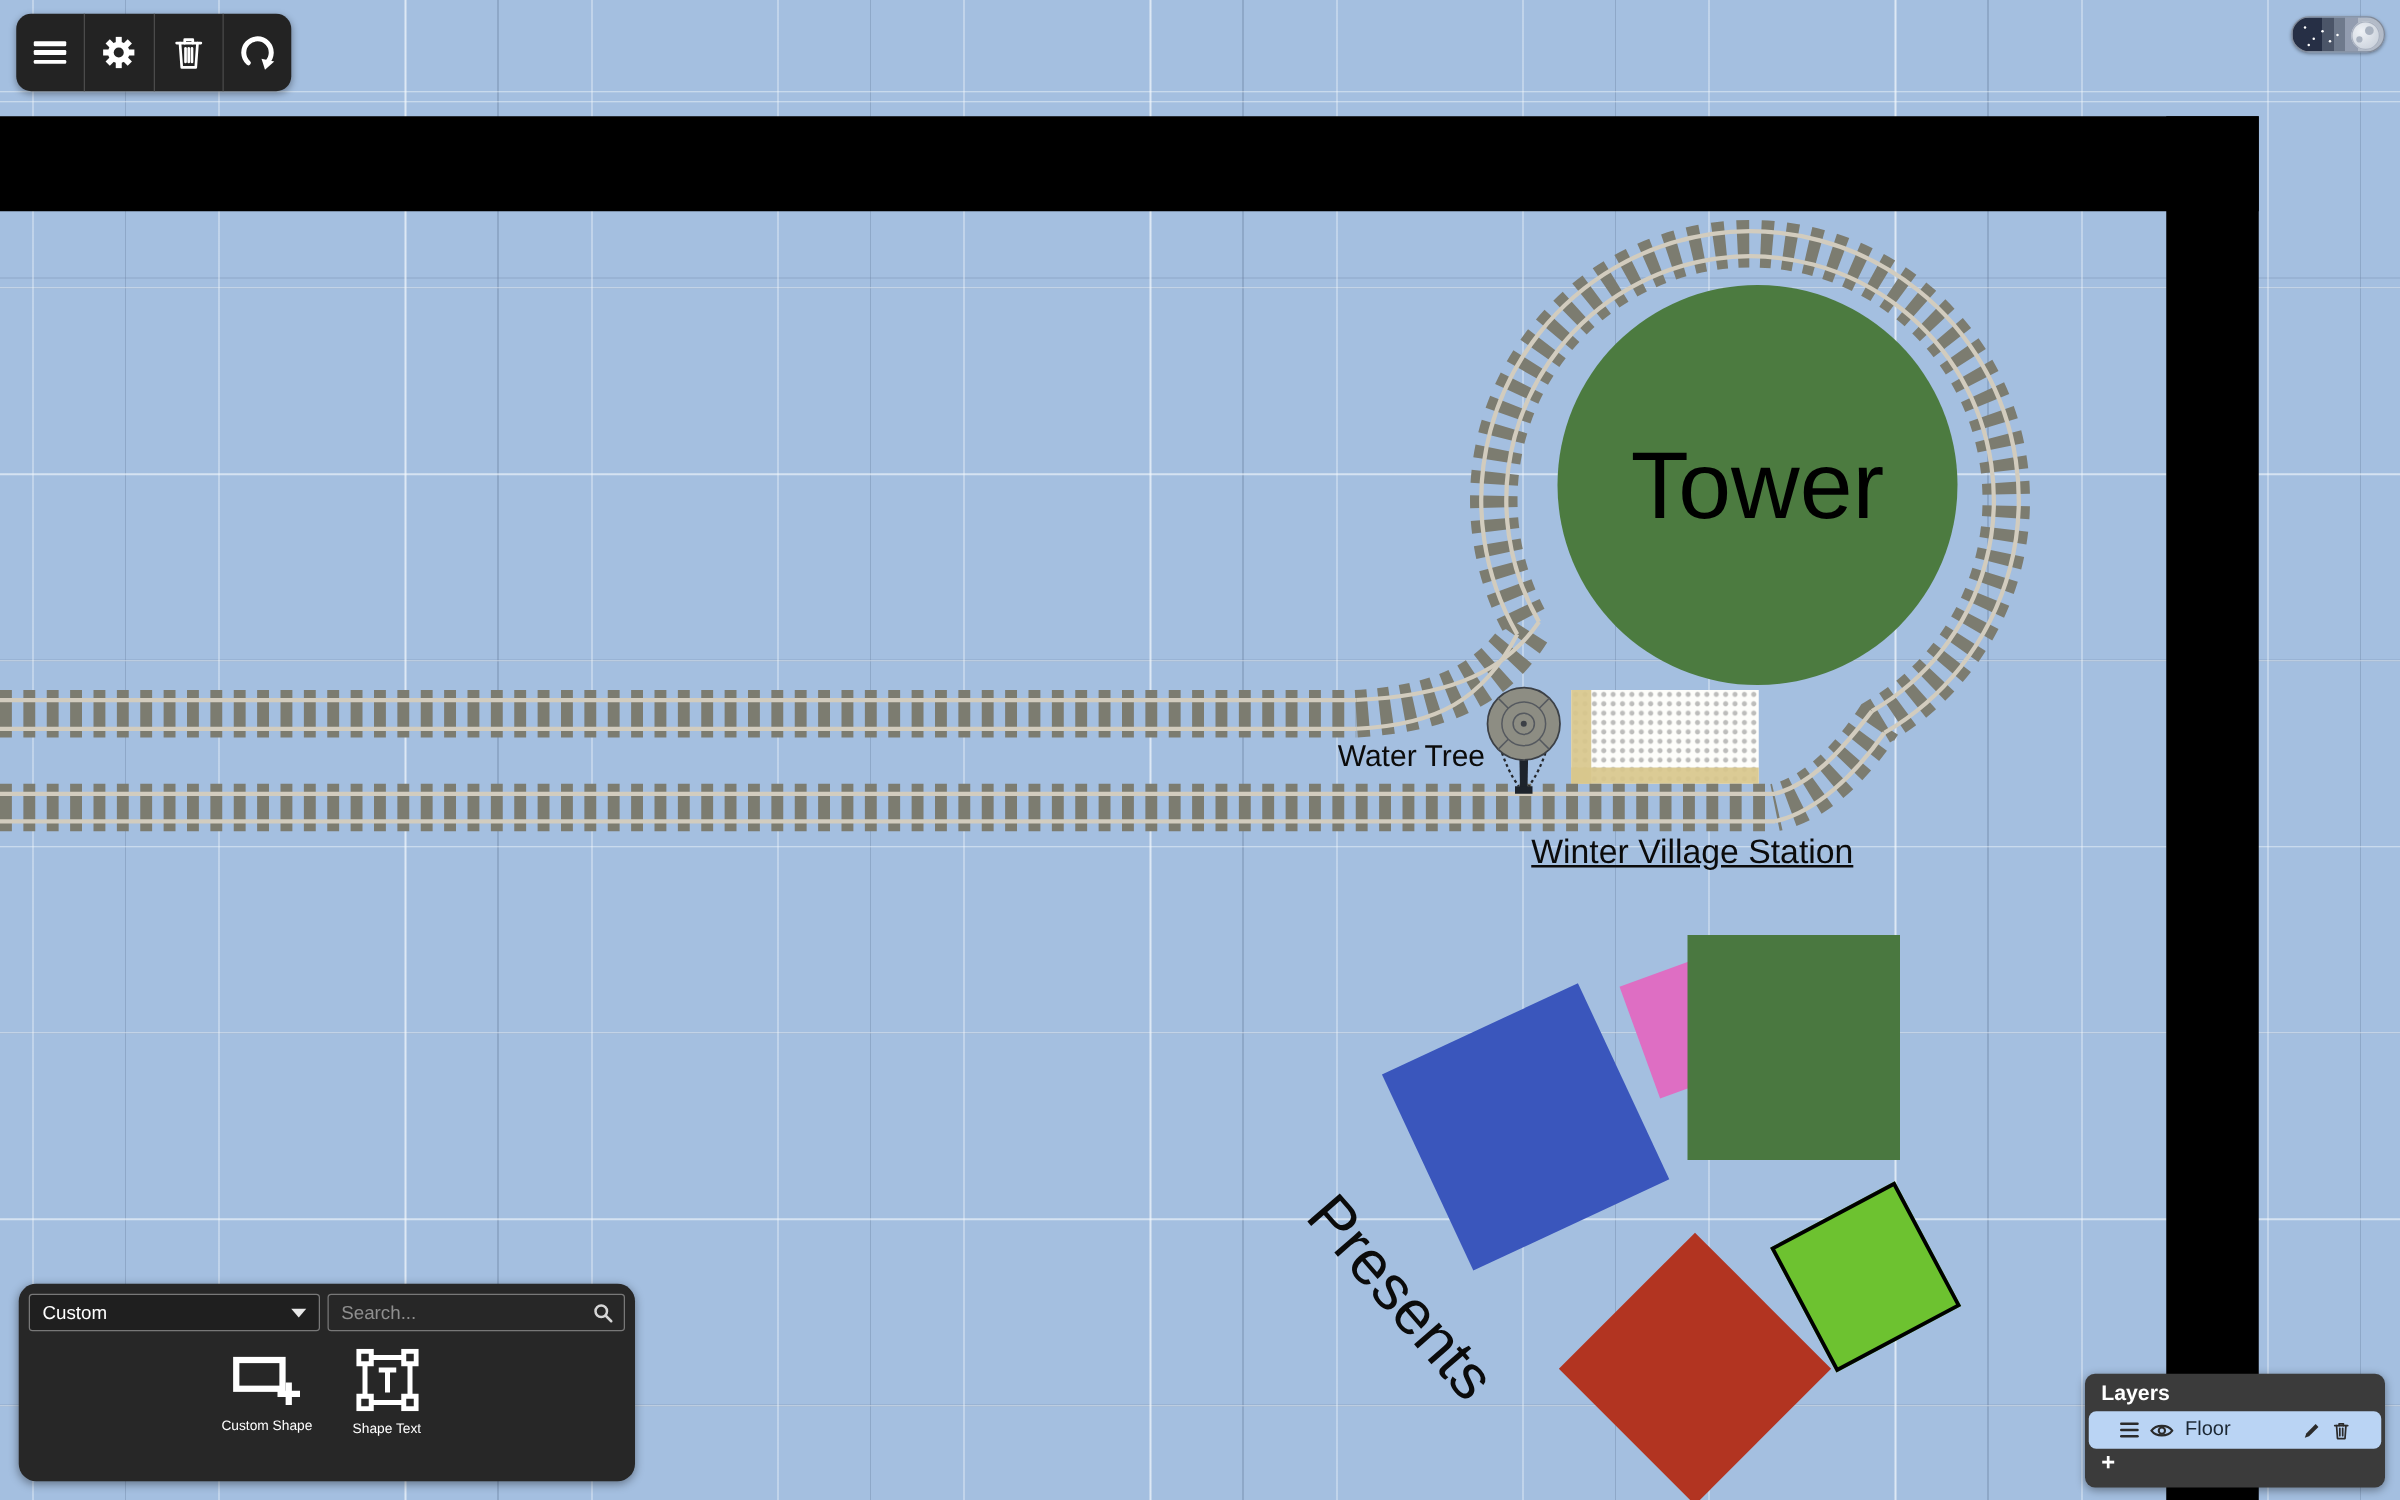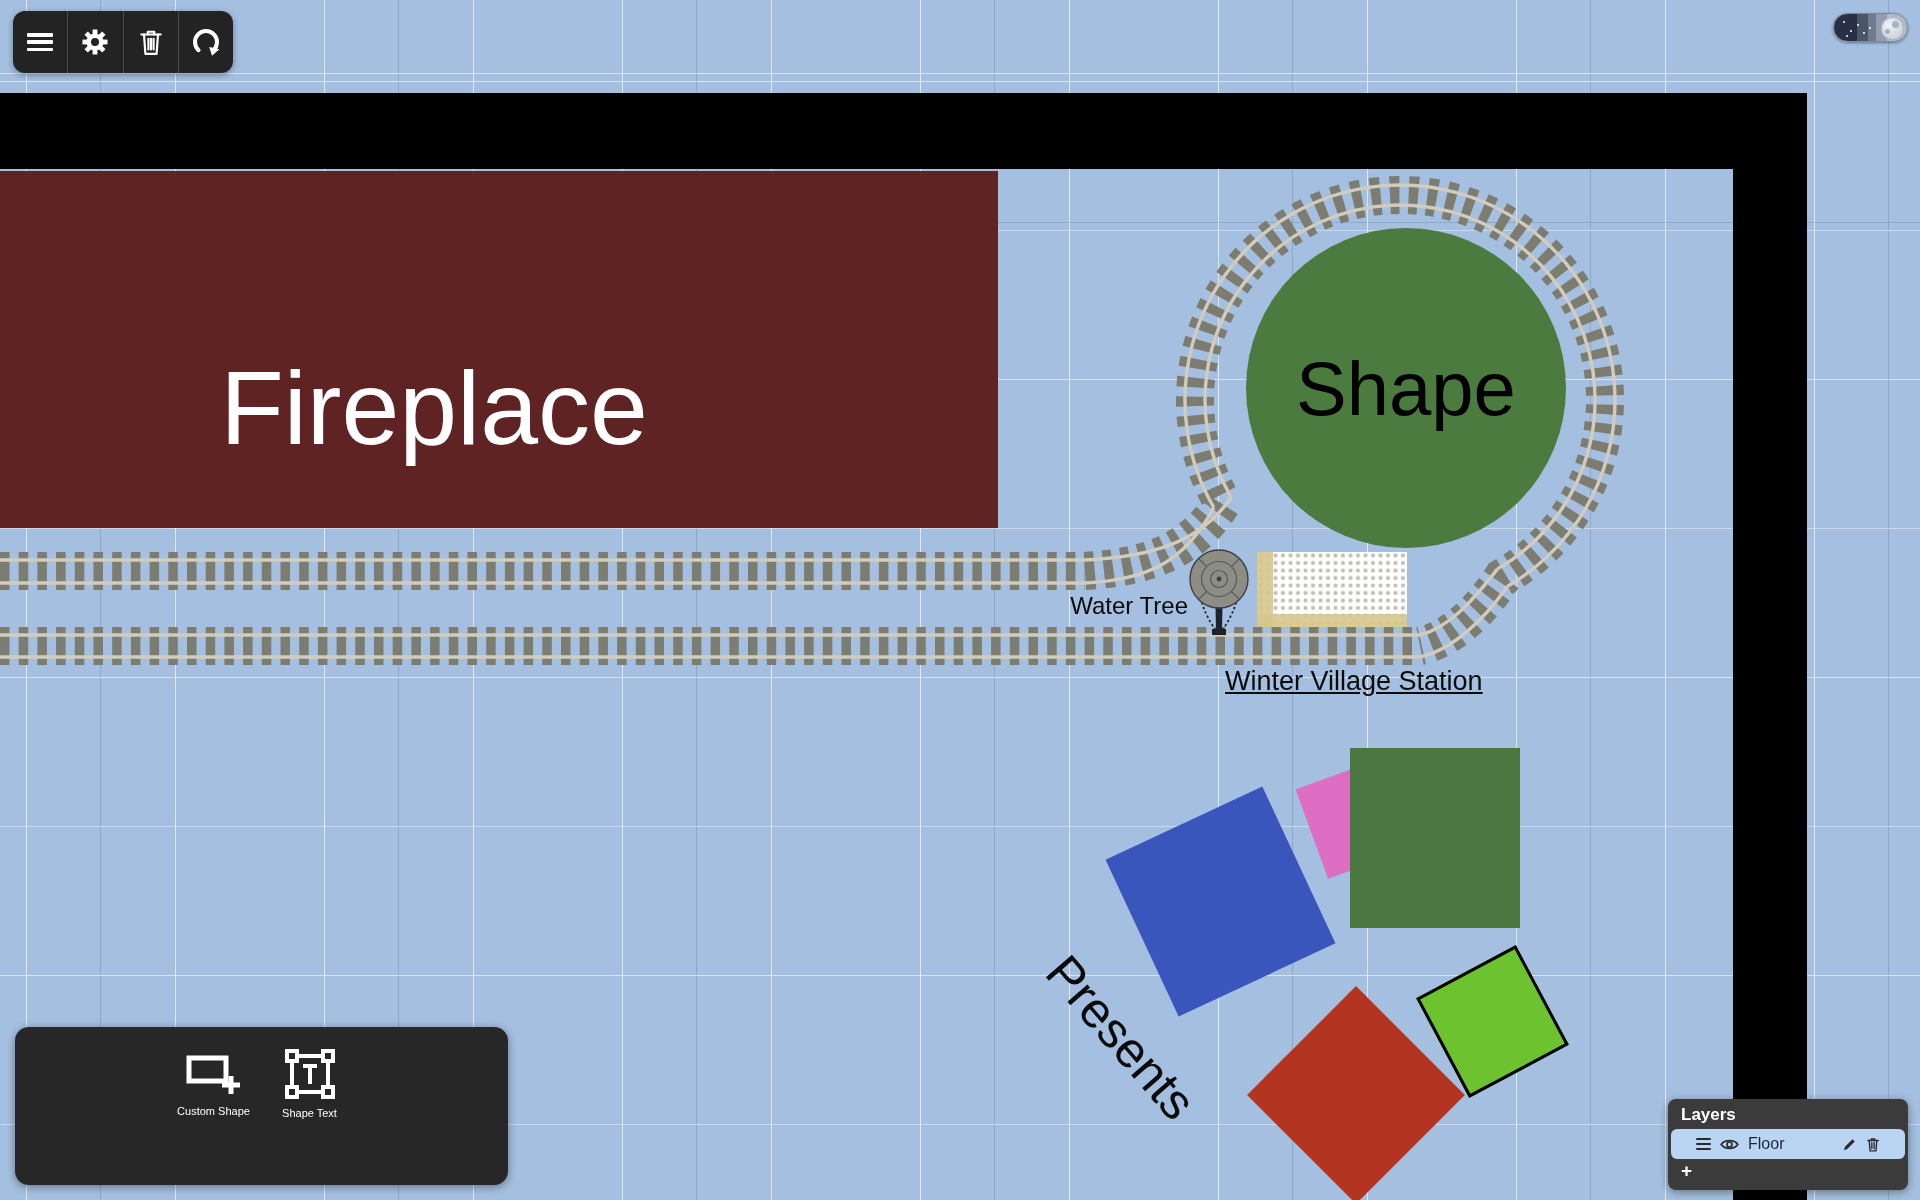--- a/index.html
+++ b/index.html
@@ -84,23 +84,20 @@
   svg{display:block;}
 </style>
 </head>
 <body>
 
 <div class="stage">
 
   <div class="abs wall" style="left:0;top:93px;width:1807px;height:76px;"></div>
   <div class="abs wall" style="left:1733px;top:93px;width:74px;height:1107px;"></div>
 
-  <div class="abs fireplace" style="background: rgb(94, 35, 34);">
-    <span style="color: rgb(255, 255, 255);">Fireplace</span>
-  </div>
 
   <div class="abs platform">
     <div class="tan-l"></div>
     <div class="tan-b"></div>
   </div>
 
   <svg class="abs" style="left:0;top:0;" width="1920" height="1200" viewBox="0 0 1920 1200">
     <g stroke="#7c7c70" stroke-width="38" fill="none" stroke-dasharray="9.5 9.2">
       <path d="M0 571 H1085"></path>
       <path d="M0 646 H1420"></path>
@@ -130,21 +127,21 @@
         <line x1="12.4" y1="-12.4" x2="20.5" y2="-20.5"></line>
         <line x1="-12.4" y1="-12.4" x2="-20.5" y2="-20.5"></line>
         <line x1="12.4" y1="12.4" x2="20.5" y2="20.5"></line>
         <line x1="-12.4" y1="12.4" x2="-20.5" y2="20.5"></line>
       </g>
       <circle r="2.4" fill="#3c4046"></circle>
     </g>
   </svg>
 
   <div class="abs tree" style="background: rgb(76, 123, 64);">
-    <span>Shape</span>
+    <span>Tower</span>
   </div>
 
   <span class="abs lbl lbl-water">Water Tree</span>
   <span class="abs lbl lbl-station">Winter Village Station</span>
   <span class="abs lbl lbl-presents">Presents</span>
 
   <div class="shp shp-blue" style="background: rgb(58, 86, 188);"></div>
   <div class="shp shp-pink" style="background: rgb(222, 110, 195);"></div>
   <div class="shp shp-green" style="background: rgb(74, 120, 64);"></div>
   <div class="shp shp-red" style="background: rgb(178, 52, 33);"></div>
@@ -192,20 +189,33 @@
 
   <div class="abs toggle">
     <div class="stars"></div>
     <div class="moon">
       <div class="crater1"></div>
       <div class="crater2"></div>
     </div>
   </div>
 
   <div class="abs palette">
+    <div class="prow">
+      <div class="pselect">
+        <span>Custom</span>
+        <span class="caret"></span>
+      </div>
+      <div class="psearch">
+        <input type="text" placeholder="Search..." style="">
+        <svg width="17" height="17" viewBox="0 0 17 17">
+          <circle cx="7" cy="7" r="4.6" stroke="#d6d6d6" stroke-width="2" fill="none"></circle>
+          <line x1="10.6" y1="10.6" x2="15" y2="15" stroke="#d6d6d6" stroke-width="2" stroke-linecap="round"></line>
+        </svg>
+      </div>
+    </div>
     <div class="ptools">
       <div class="ptool">
         <svg width="58" height="48" viewBox="0 0 58 48">
           <rect x="4" y="9" width="37" height="23" stroke="#fff" stroke-width="5" fill="none"></rect>
           <line x1="37" y1="36" x2="55" y2="36" stroke="#fff" stroke-width="5"></line>
           <line x1="46" y1="27" x2="46" y2="45" stroke="#fff" stroke-width="5"></line>
         </svg>
         <span class="plab">Custom Shape</span>
       </div>
       <div class="ptool">

